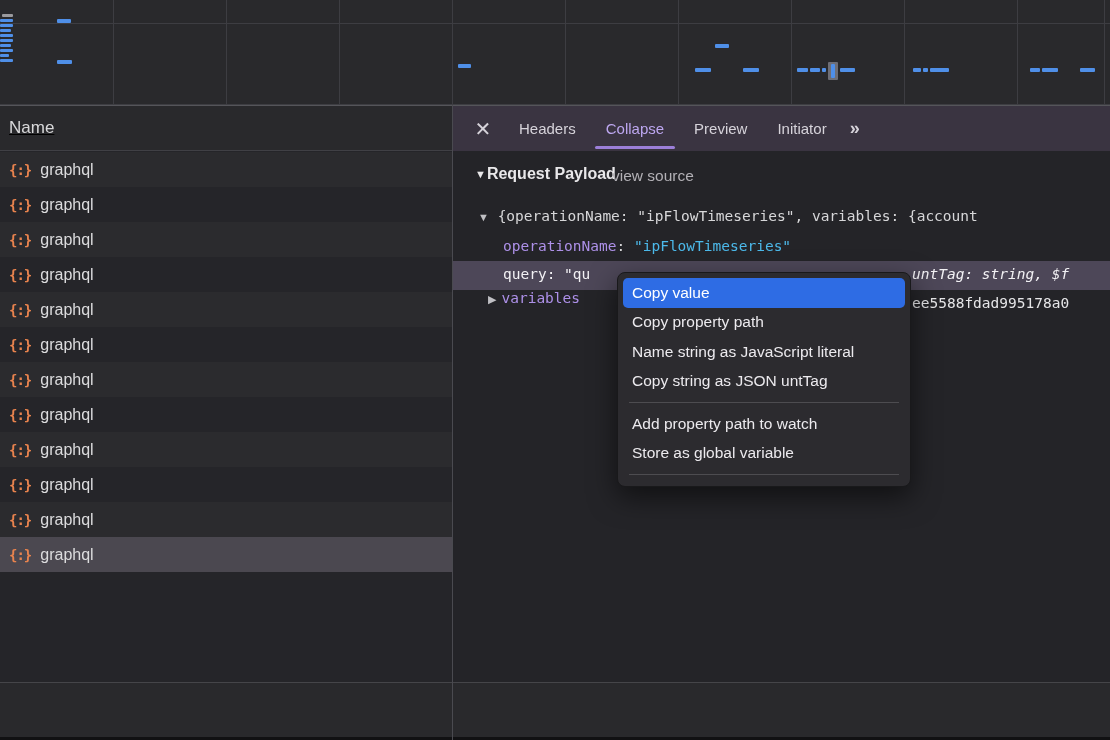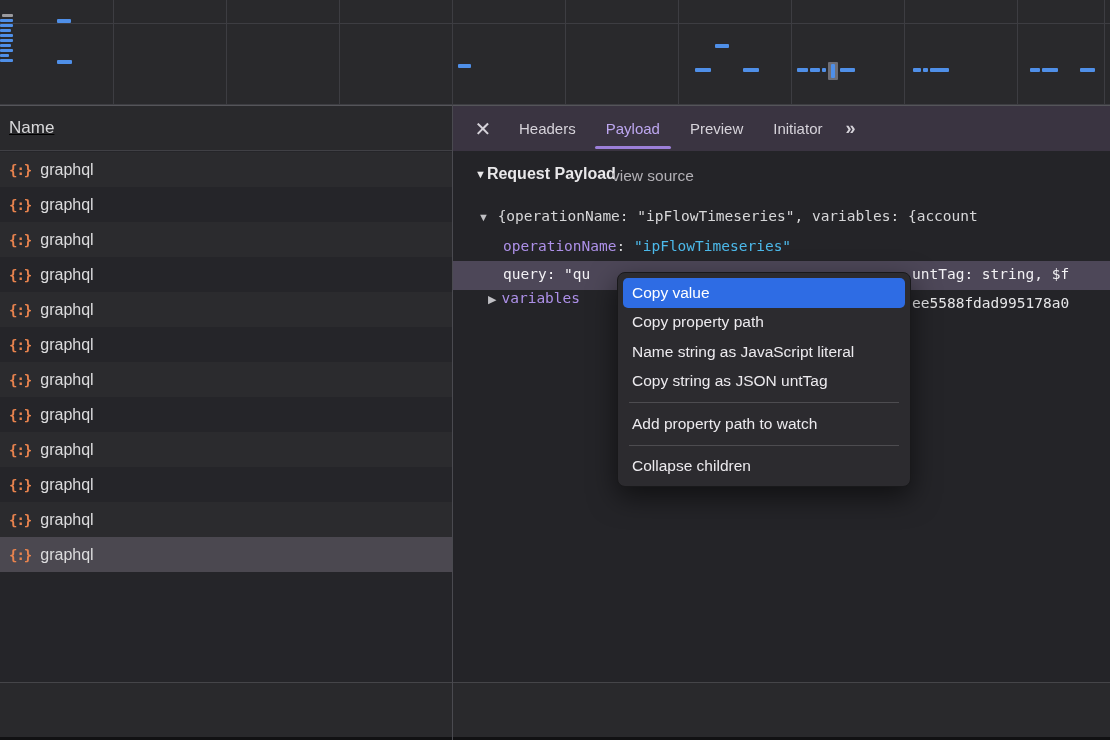--- a/index.html
+++ b/index.html
@@ -39,21 +39,21 @@
   #payload-header{position:absolute;left:22px;top:14px;display:flex;align-items:center;}
   #payload-header .tri{color:#e9e8ea;font-size:11px;margin-right:1px;}
   #payload-header .ttl{color:#e9e8ea;font-weight:bold;font-size:16px;}
   #view-source{position:absolute;left:159px;top:16px;color:#b3b1b6;font-size:15.5px;cursor:pointer;}
   .mono{font-family:"DejaVu Sans Mono",monospace;font-size:14.5px;white-space:pre;}
   #sum-row{position:absolute;left:25px;top:57px;width:632px;overflow:hidden;color:#d7d7d9;}
   #sum-row .tri{color:#c0c0c4;font-size:11px;font-family:"Liberation Sans",sans-serif;}
   #row-opname{position:absolute;left:50px;top:87px;}
   #row-query{position:absolute;left:0;top:110px;width:657px;height:29px;background:#4d4758;}
   #row-query .lft{position:absolute;left:50px;top:5px;color:#f2f1f4;}
-  #row-query .rgt{position:absolute;left:459px;top:5px;color:#f2f1f4;}
+  #row-query .rgt{position:absolute;left:459px;top:5px;color:#f2f1f4;font-style:italic;}
   #row-vars{position:absolute;left:35px;top:139px;height:29px;}
   #row-vars .tri{color:#c0c0c4;font-size:11px;font-family:"Liberation Sans",sans-serif;margin-right:5px;}
   #row-vars-frag{position:absolute;left:459px;top:144px;color:#e6e6e8;}
   .k{color:#ad90e8;}
   .p{color:#d7d7d9;}
   .s{color:#4cb9ea;}
   
   #ctx-menu{position:absolute;left:617px;top:272px;width:294px;background:#2c2b2f;border:1px solid #19191b;border-radius:8px;box-shadow:0 10px 28px rgba(0,0,0,.55);padding:5px 0;z-index:20;}
   .menu-item{height:29.5px;display:flex;align-items:center;margin:0 5px;padding:0 9px;border-radius:5px;color:#eceaee;font-size:15.5px;cursor:pointer;}
   .menu-item.highlighted{background:#2e6ce4;color:#ffffff;}
@@ -165,21 +165,21 @@
         </div>
     </div>
   </div>
 
   <div id="splitter"></div>
 
   <div id="right-pane">
     <div id="tabbar">
       <div id="close-btn">✕</div>
       <div class="tab">Headers</div>
-      <div class="tab selected">Payload</div>
+      <div class="tab selected">Collapse</div>
       <div class="tab">Preview</div>
       <div class="tab">Initiator</div>
       <div id="tab-overflow">»</div>
     </div>
 
     <div id="payload">
       <div id="payload-header">
         <span class="tri">▼</span>
         <span class="ttl">Request Payload</span>
       </div>
@@ -199,19 +199,19 @@
     </div>
   </div>
 
   <div id="ctx-menu">
     <div class="menu-item highlighted">Copy value</div>
     <div class="menu-item">Copy property path</div>
     <div class="menu-item">Name string as JavaScript literal</div>
     <div class="menu-item">Copy string as JSON untTag</div>
     <div class="menu-sep"></div>
     <div class="menu-item">Add property path to watch</div>
+    <div class="menu-item">Store as global variable</div>
     <div class="menu-sep"></div>
-    <div class="menu-item">Collapse children</div>
   </div>
 
   <div id="footer"></div>
   <div id="bottom-strip"></div>
 </div>
 
 </body></html>

